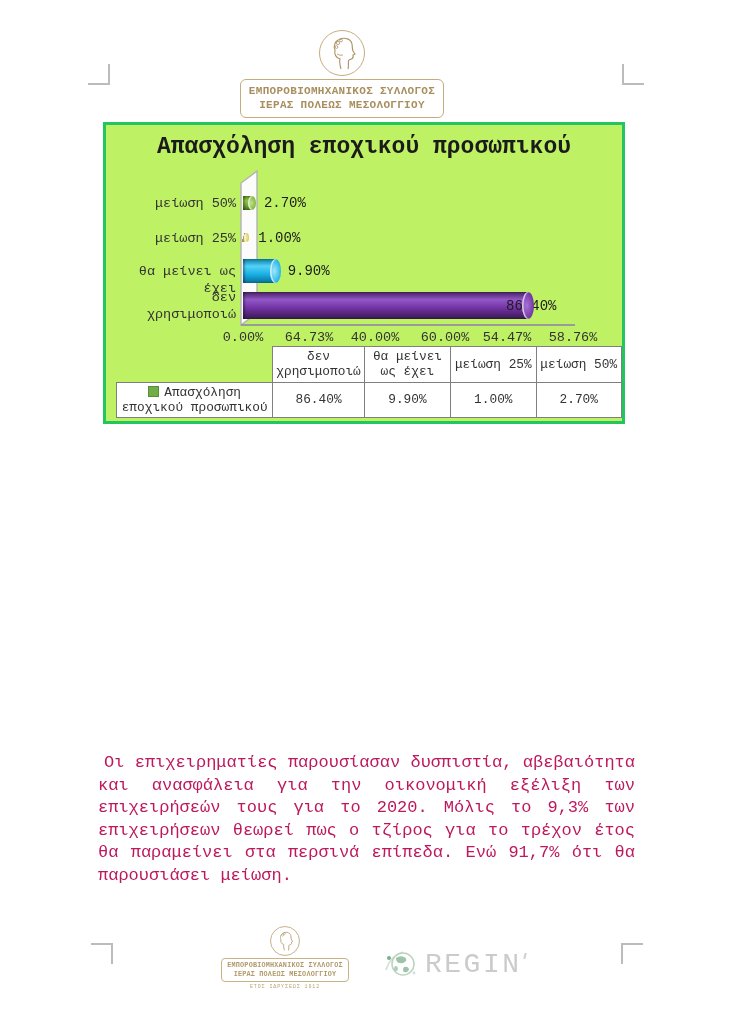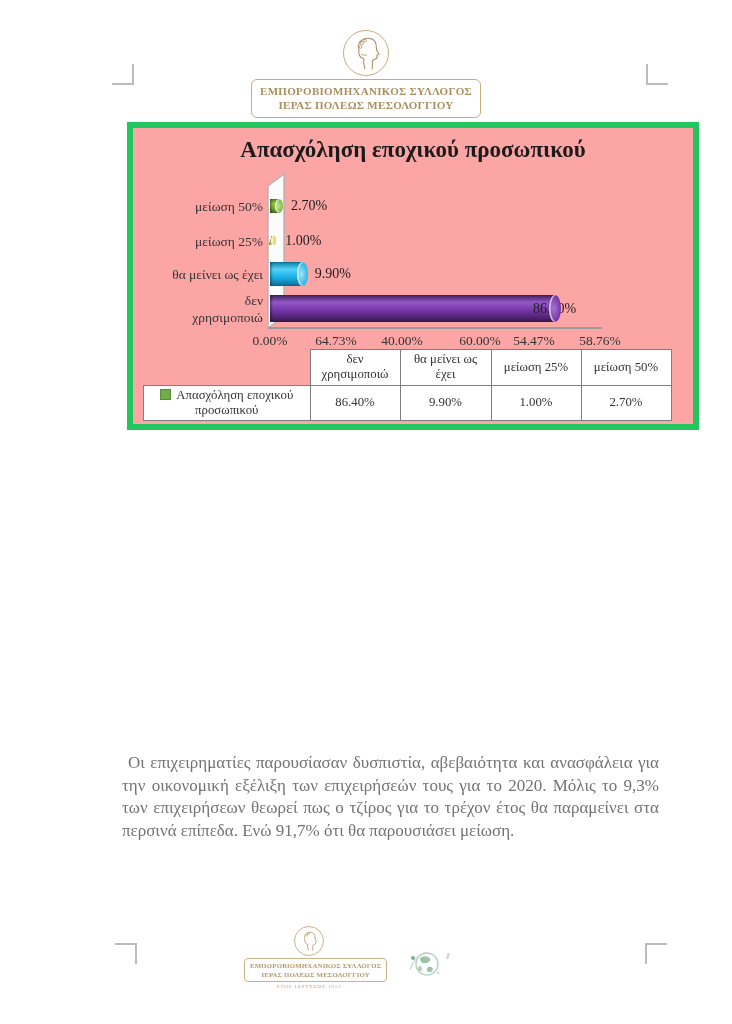--- a/index.html
+++ b/index.html
@@ -1,35 +1,35 @@
 <!DOCTYPE html>
 <html><head>
 <meta charset="utf-8">
 <style>
   html,body{margin:0;padding:0;background:#ffffff;}
   .page{position:relative;width:684px;height:1024px;background:#ffffff;overflow:hidden;
-        font-family:Liberation Serif, serif;color:#222;margin-left:24px;}
+        font-family:Liberation Mono, monospace;color:#222;}
 
   
   .cmark{position:absolute;width:20px;height:19px;}
   .cmark.tl{left:88px;top:64px;border-right:2px solid #bcbcbc;border-bottom:2px solid #bcbcbc;}
   .cmark.tr{left:622px;top:64px;border-left:2px solid #bcbcbc;border-bottom:2px solid #bcbcbc;}
   .cmark.bl{left:91px;top:943px;border-right:2px solid #bcbcbc;border-top:2px solid #bcbcbc;}
   .cmark.br{left:621px;top:943px;border-left:2px solid #bcbcbc;border-top:2px solid #bcbcbc;}
 
   
   .hlogo{position:absolute;left:50%;top:30px;transform:translateX(-50%);width:230px;text-align:center;}
   .hcircle{width:44px;height:44px;border:1.5px solid #c5ac7c;border-radius:50%;margin:0 auto 3px auto;
            display:flex;align-items:center;justify-content:center;background:#fff;}
   .hbox{display:inline-block;border:1.5px solid #c5ac7c;border-radius:6px;padding:4px 8px;background:#fff;}
   .hbox div{color:#a98f5f;font-weight:bold;font-size:11px;line-height:1.3;letter-spacing:.3px;white-space:nowrap;}
   .hfounded{margin-top:3px;font-size:7.5px;letter-spacing:1.4px;color:#ab9266;}
 
   
-  .chartbox{position:absolute;left:103px;top:122px;width:516px;height:296px;border:6px solid #22c55e;background:#fca5a5;padding-left:44px;}
+  .chartbox{position:absolute;left:103px;top:122px;width:516px;height:296px;border:3px solid #22c55e;background:#bef264;}
   .ctitle{position:absolute;left:0;top:9px;width:100%;text-align:center;font-size:23px;font-weight:bold;color:#1b1b1b;}
 
   .cat{position:absolute;text-align:right;font-size:13.5px;color:#333;line-height:17px;}
   .cat0{left:0;width:130px;top:70px;}
   .cat1{left:0;width:130px;top:105px;}
   .cat2{left:0;width:130px;top:138px;}
   .cat3{left:40px;width:90px;top:164px;}
 
   .wallsvg{position:absolute;left:130px;top:40px;}
 
@@ -60,21 +60,21 @@
   
   .dtable{position:absolute;left:10px;top:221px;border-collapse:collapse;table-layout:fixed;font-size:12.8px;color:#333;}
   .dtable td,.dtable th{border:1px solid #7f7f7f;text-align:center;vertical-align:middle;
                         font-weight:normal;padding:2px 3px;line-height:1.2;background:#fff;}
   .dtable .blank{border:none;background:transparent;}
   .legendsq{display:inline-block;width:9px;height:9px;background:#70ad47;border:1px solid #5a8c39;
             margin-right:5px;vertical-align:-1px;}
 
   
   .para{position:absolute;left:98px;top:735px;width:537px;font-size:17px;line-height:1.33;
-        text-align:justify;text-indent:6px;color:#737373;}
+        text-align:justify;text-indent:6px;color:#be185d;}
 
   
   .flogo{position:absolute;left:220px;top:926px;width:130px;text-align:center;}
   .fcircle{width:28px;height:28px;border:1px solid #c9b288;border-radius:50%;margin:0 auto 2px auto;
            display:flex;align-items:center;justify-content:center;background:#fff;}
   .fbox{display:inline-block;border:1px solid #c9b288;border-radius:4px;padding:2px 5px;background:#fff;}
   .fbox div{color:#b29a6c;font-weight:bold;font-size:6.8px;line-height:1.35;letter-spacing:.2px;white-space:nowrap;}
   .ffounded{margin-top:2px;font-size:5px;letter-spacing:.9px;color:#b8a379;}
 
   .regin{position:absolute;left:383px;top:946px;display:flex;align-items:center;}
@@ -135,21 +135,21 @@
 
       <div class="bar bar-p" style="width: 86.4%;"></div>
       <span class="vlabel vl-p" style="left: calc(86.4% - 22px);">86.40%</span>
       <span class="cap cap-p" style="left: calc(86.4% - 6px);"></span>
     </div>
 
     <div class="xaxis"></div>
     <span class="xtick" style="left:102px">0.00%</span>
     <span class="xtick" style="left:168px">64.73%</span>
     <span class="xtick" style="left:234px">40.00%</span>
-    <span class="xtick" style="left:312px">60.00%</span>
+    <span class="xtick" style="left:304px">60.00%</span>
     <span class="xtick" style="left:366px">54.47%</span>
     <span class="xtick" style="left:432px">58.76%</span>
 
     <table class="dtable">
       <tbody>
           <tr>
         <td class="blank" style="width:160px"></td>
         <th style="width:83px">δεν χρησιμοποιώ</th>
         <th style="width:84px">θα μείνει ως έχει</th>
         <th style="width:83px">μείωση 25%</th>
@@ -186,16 +186,17 @@
   <div class="regin">
     <svg width="38" height="36" viewBox="0 0 38 36">
       <path d="M3 24 Q7 10 20 6" stroke="#cfe0d4" fill="none" stroke-width="1.6"></path>
       <circle cx="20" cy="18" r="11" fill="#ffffff" stroke="#bcd3c2" stroke-width="1.5"></circle>
       <path d="M13 12 q4 -3 8 -1 q3 1 2 4 q-3 3 -6 2 q-4 0 -4 -5z" fill="#9cc4a6"></path>
       <path d="M21 21 q4 -1 5 2 q-1 4 -5 3 q-2 -2 0 -5z" fill="#9cc4a6"></path>
       <path d="M12 20 q3 0 3 3 q-1 3 -3 2 q-2 -2 0 -5z" fill="#aecfb6"></path>
       <circle cx="6" cy="12" r="2" fill="#7fae8c"></circle>
       <circle cx="31" cy="27" r="1.4" fill="#cfe0d4"></circle>
     </svg>
+    <span class="regin-text">REGIN</span>
     <span class="regin-sup"></span>
   </div>
 
 </div>
 
 </body></html>

